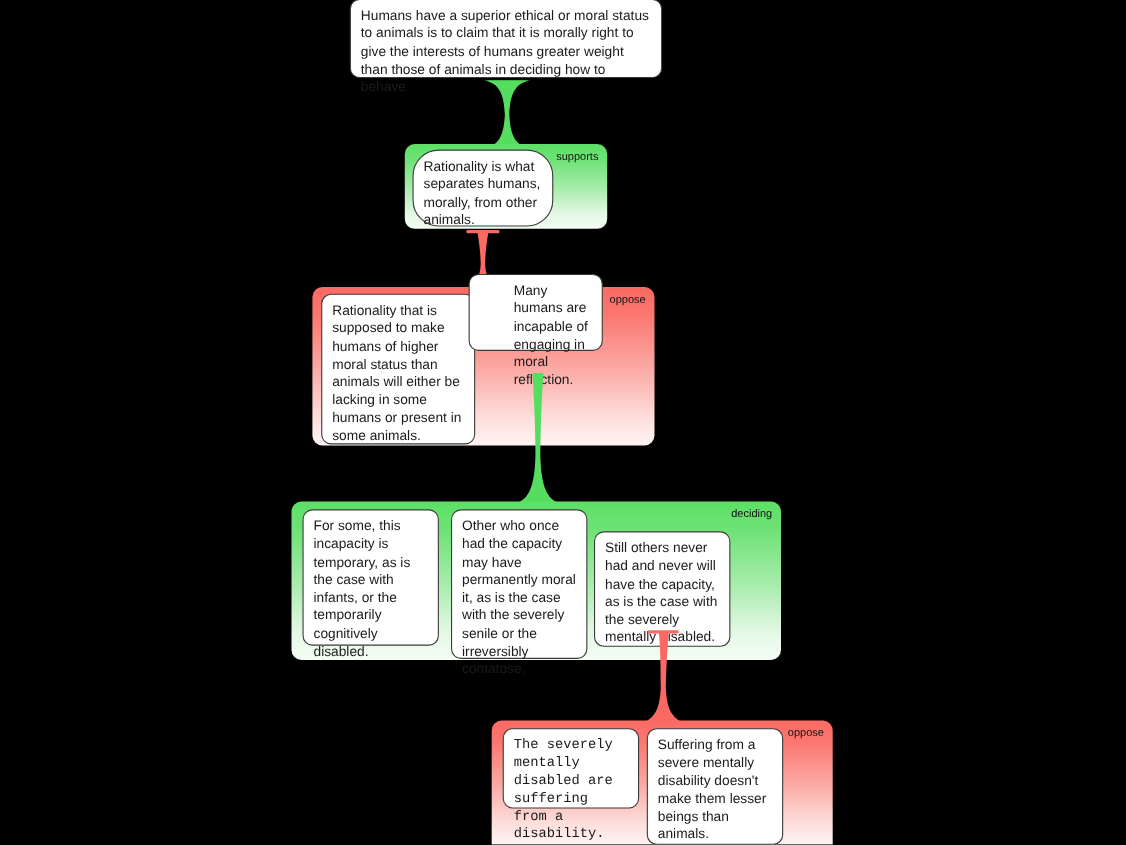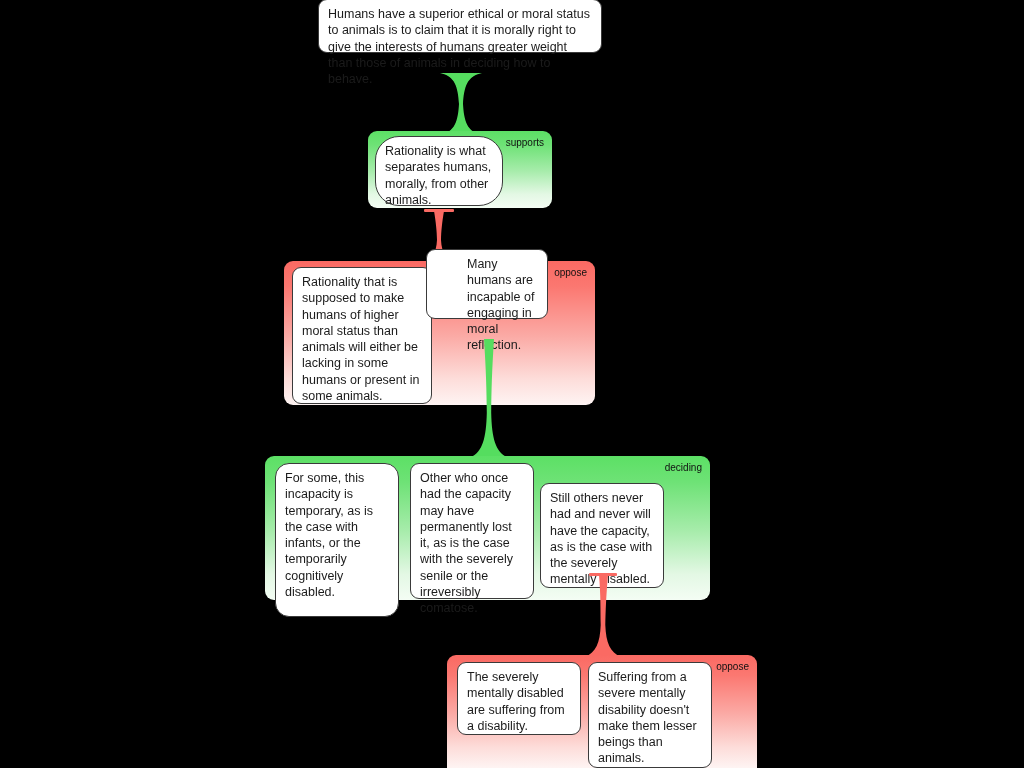--- a/index.html
+++ b/index.html
@@ -65,21 +65,21 @@
     position: absolute;
     height: 3px;
     border-radius: 1px;
   }
 </style>
 </head>
 <body>
 
 <div id="canvas">
 
-  <div class="node" style="left:318px; top:-1px; width:284px; height:54px;">
+  <div class="node" style="left:318px; top:-1px; width:284px; height:72px;">
     <span>Humans have a superior ethical or moral status to animals is to claim that it is morally right to give the interests of humans greater weight than those of animals in deciding how to behave.</span>
   </div>
 
   <div class="link" style="left:440px; top:73px; width:42px; height:62px;">
     <svg width="42" height="62" viewBox="0 0 42 62" xmlns="http://www.w3.org/2000/svg">
       <path d="M0,0 C15,3 18,14 19,31 C18,48 15,59 0,62 L42,62 C27,59 24,48 23,31 C24,14 27,3 42,0 Z" fill="#55dd5f" transform="translate(0,0)"></path>
       <path d="M2,0 C16,4 19,15 19.6,31 C19,47 16,58 2,62 L40,62 C26,58 23,47 22.4,31 C23,15 26,4 40,0 Z" fill="#55dd5f"></path>
     </svg>
   </div>
 
@@ -113,44 +113,44 @@
   <div class="link" style="left:471px; top:339px; width:36px; height:118px;">
     <svg width="36" height="118" viewBox="0 0 36 118" xmlns="http://www.w3.org/2000/svg">
       <path d="M13,0 L23,0 C21,30 20.4,52 20.2,74 C20.8,99 24.5,113 36,118 L0,118 C11.5,113 15.2,99 15.8,74 C15.6,52 15,30 13,0 Z" fill="#55dd5f"></path>
     </svg>
   </div>
 
   <div class="panel support" style="left:265px; top:456px; width:445px; height:144px;">
     <div class="panel-label">deciding</div>
   </div>
 
-  <div class="node" style="left:275px; top:463px; width:124px; height:154px;border-radius:14px;">
+  <div class="node" style="left:275px; top:463px; width:124px; height:124px;">
     <span>For some, this incapacity is temporary, as is the case with infants, or the temporarily cognitively disabled.</span>
   </div>
 
   <div class="node" style="left:410px; top:463px; width:124px; height:136px;">
-    <span>Other who once had the capacity may have permanently lost it, as is the case with the severely senile or the irreversibly comatose.</span>
+    <span>Other who once had the capacity may have permanently moral it, as is the case with the severely senile or the irreversibly comatose.</span>
   </div>
 
   <div class="node" style="left:540px; top:463px; width:124px; height:105px;margin-top:20px;">
     <span>Still others never had and never will have the capacity, as is the case with the severely mentally disabled.</span>
   </div>
 
   <div class="link-cap" style="left:589px; top:573px; width:28px; height:3px; background:#fa6a63;"></div>
   <div class="link" style="left:585px; top:575px; width:36px; height:82px;">
     <svg width="36" height="82" viewBox="0 0 36 82" xmlns="http://www.w3.org/2000/svg">
       <path d="M14,0 L23,0 C21.2,20 20.6,36 20.3,50 C21,68 25,77 36,82 L0,82 C11,77 15,68 15.7,50 C15.4,36 15.8,20 14,0 Z" fill="#fa6a63"></path>
     </svg>
   </div>
 
   <div class="panel oppose" style="left:447px; top:655px; width:310px; height:113px; border-bottom-left-radius:0; border-bottom-right-radius:0;">
     <div class="panel-label">oppose</div>
   </div>
 
-  <div class="node" style="left:457px; top:662px; width:124px; height:73px;">
+  <div class="node" style="left:457px; top:662px; width:124px; height:73px;font-family:Liberation Mono, monospace;">
     <span>The severely mentally disabled are suffering from a disability.</span>
   </div>
 
   <div class="node" style="left:588px; top:662px; width:124px; height:106px;">
     <span>Suffering from a severe mentally disability doesn't make them lesser beings than animals.</span>
   </div>
 
 </div>
 
 </body></html>

